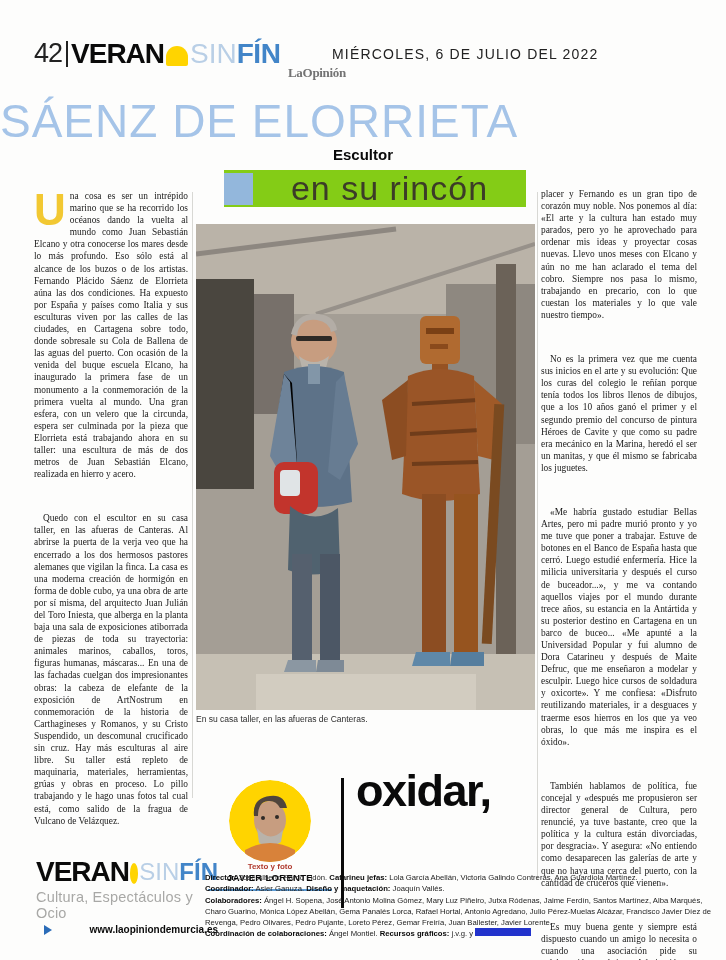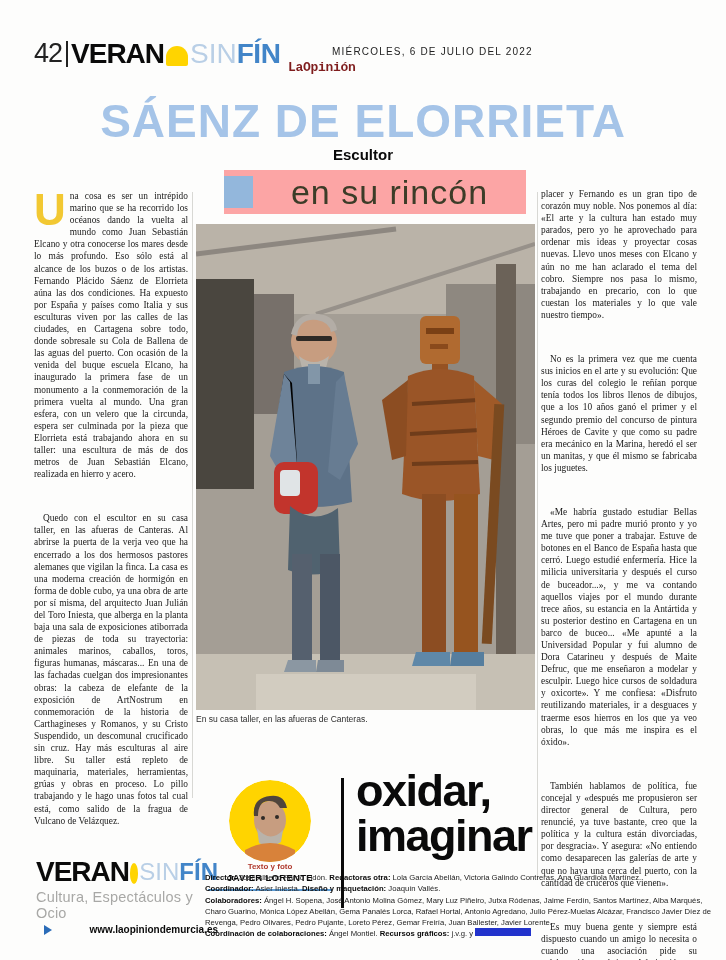--- a/index.html
+++ b/index.html
@@ -10,28 +10,28 @@
   
   .masthead{left:34px;top:38px;display:flex;align-items:flex-start;}
   .page-num{font-size:27px;font-weight:400;color:#222;letter-spacing:-1px;}
   .mast-bar{width:2px;height:26px;background:#222;margin:3px 3px 0 4px;}
   .brand{display:flex;align-items:center;}
   .brand .b1{font-size:28px;font-weight:800;letter-spacing:-1px;color:#0a0a0a;}
   .brand .dome{width:22px;height:20px;background:#ffd400;border-radius:11px 11px 2px 2px;margin:4px 2px 0 2px;}
   .brand .b2{font-size:28px;font-weight:400;color:#b9cfe6;letter-spacing:0;}
   .brand .b3{font-size:28px;font-weight:800;color:#4285c8;letter-spacing:-0.5px;}
   .head-right{left:288px;top:46px;}
-  .head-date{font-size:10px;letter-spacing:1.2px;color:#222;font-weight:500;padding-left:44px;}
-  .newspaper{font-family:Liberation Mono, monospace;font-weight:700;font-size:13px;color:#7f1d1d;margin-top:3px;letter-spacing:-0.3px;}
-
-  
-  .main-title{left:0;top:94px;width:726px;text-align:center;font-size:46px;font-weight:700;
+  .head-date{font-size:14px;letter-spacing:1.2px;color:#222;font-weight:500;padding-left:44px;}
+  .newspaper{font-family:Liberation Serif, serif;font-weight:700;font-size:13px;color:#737373;margin-top:3px;letter-spacing:-0.3px;}
+
+  
+  .main-title{left:0;top:94px;width:726px;font-size:46px;font-weight:400;
               color:#a5c4e8;letter-spacing:1px;}
   .subtitle{left:0;top:146px;width:726px;text-align:center;font-size:15px;font-weight:700;color:#0a0a0a;}
-  .banner{left:224px;top:170px;width:302px;height:44px;background:#fca5a5;display:flex;align-items:center;}
+  .banner{left:224px;top:170px;width:302px;height:37px;background:#84cc16;display:flex;align-items:center;}
   .banner-square{width:29px;height:32px;background:#93b7dc;margin:0;}
   .banner-text{flex:1;text-align:center;font-size:34px;font-weight:400;color:#3c3c28;letter-spacing:1px;}
 
   
   .colrule{width:1px;background:#d8d8d4;}
   .bodycol{font-family:"Liberation Serif","DejaVu Serif",serif;font-size:9.4px;line-height:12.1px;
            text-align:justify;color:#1a1a1a;}
   .bodycol p{margin:0;}
   .bodycol p.ind{text-indent:9px;margin-top:32px;}
   .dropcap{float:left;font-family:"Liberation Sans",sans-serif;font-weight:800;font-size:44px;line-height:36px;
@@ -166,21 +166,20 @@
       <path d="M16 70 q25 -14 50 0 l0 12 -50 0 z" fill="#d8823a"></path>
     </svg>
   </span>
   <div class="byline-label">Texto y foto</div>
   <div class="byline-author">JAVIER LORENTE</div>
   <div class="byline-rule"></div>
 </div>
 <div class="abs vbar"></div>
 <div class="abs pull-headline">
   <div>oxidar,</div>
-  <div>imaginar</div>
 </div>
 
 <div class="abs rightcol bodycol">
   <p>placer y Fernando es un gran tipo de corazón muy noble. Nos ponemos al día: «El arte y la cultura han estado muy parados, pero yo he aprovechado para ordenar mis ideas y proyectar cosas nuevas. Llevo unos meses con Elcano y aún no me han aclarado el tema del cobro. Siempre nos pasa lo mismo, trabajando en precario, con lo que cuestan los materiales y lo que vale nuestro tiempo».</p>
   <p class="ind">No es la primera vez que me cuenta sus inicios en el arte y su evolución: Que los curas del colegio le reñían porque tenía todos los libros llenos de dibujos, que a los 10 años ganó el primer y el segundo premio del concurso de pintura Héroes de Cavite y que como su padre era mecánico en la Marina, heredó el ser un manitas, y que él mismo se fabricaba los juguetes.</p>
   <p class="ind">«Me habría gustado estudiar Bellas Artes, pero mi padre murió pronto y yo me tuve que poner a trabajar. Estuve de botones en el Banco de España hasta que cerró. Luego estudié enfermería. Hice la milicia universitaria y después el curso de buceador...», y me va contando aquellos viajes por el mundo durante trece años, su estancia en la Antártida y su posterior destino en Cartagena en un barco de buceo... «Me apunté a la Universidad Popular y fui alumno de Dora Catarineu y después de Maite Defruc, que me enseñaron a modelar y esculpir. Luego hice cursos de soldadura y oxicorte». Y me confiesa: «Disfruto reutilizando materiales, ir a desguaces y traerme esos hierros en los que ya veo obras, lo que más me inspira es el óxido».</p>
   <p class="ind">También hablamos de política, fue concejal y «después me propusieron ser director general de Cultura, pero renuncié, ya tuve bastante, creo que la política y la cultura están divorciadas, por desgracia». Y asegura: «No entiendo como desaparecen las galerías de arte y que no haya una cerca del puerto, con la cantidad de cruceros que vienen».</p>
   <p class="ind">Es muy buena gente y siempre está dispuesto cuando un amigo lo necesita o cuando una asociación pide su colaboración artística. Admiración es poco.</p>
 </div>
 
@@ -192,17 +191,17 @@
     <span class="b3">FÍN</span>
   </div>
   <div class="tagline">Cultura, Espectáculos y Ocio</div>
   <div class="webrow">
     <span class="webflag"></span>
     <span class="website">www.laopiniondemurcia.es</span>
   </div>
 </div>
 
 <div class="abs credits">
-  <b>Director:</b><span> José Alberto Pardo Lidón. </span><b>Redactoras otra: </b><span>Lola García Abellán, Victoria Galindo Contreras, Ana Guardiola Martínez. </span><br>
-  <b>Coordinador:</b><span> Asier Iniesta. </span><b>Diseño y maquetación: </b><span>Joaquín Vallés. </span><br>
+  <b>Director:</b><span> José Alberto Pardo Lidón. </span><b>Catarineu jefas: </b><span>Lola García Abellán, Victoria Galindo Contreras, Ana Guardiola Martínez. </span><br>
+  <b>Coordinador:</b><span> Asier Ganuza. </span><b>Diseño y maquetación: </b><span>Joaquín Vallés. </span><br>
   <b>Colaboradores:</b><span> Ángel H. Sopena, José Antonio Molina Gómez, Mary Luz Piñeiro, Jutxa Ródenas, Jaime Ferdín, Santos Martínez, Alba Marqués, Charo Guarino, Mónica López Abellán, Gema Panalés Lorca, Rafael Hortal, Antonio Agredano, Julio Pérez-Muelas Alcázar, Francisco Javier Díez de Revenga, Pedro Olivares, Pedro Pujante, Loreto Pérez, Gemar Freiría, Juan Ballester, Javier Lorente. </span><br>
   <b>Coordinación de colaboraciones:</b><span> Ángel Montiel. </span><b>Recursos gráficos:</b><span> j.v.g. y </span><span class="link-blob"></span>
 </div>
 
 </body></html>

